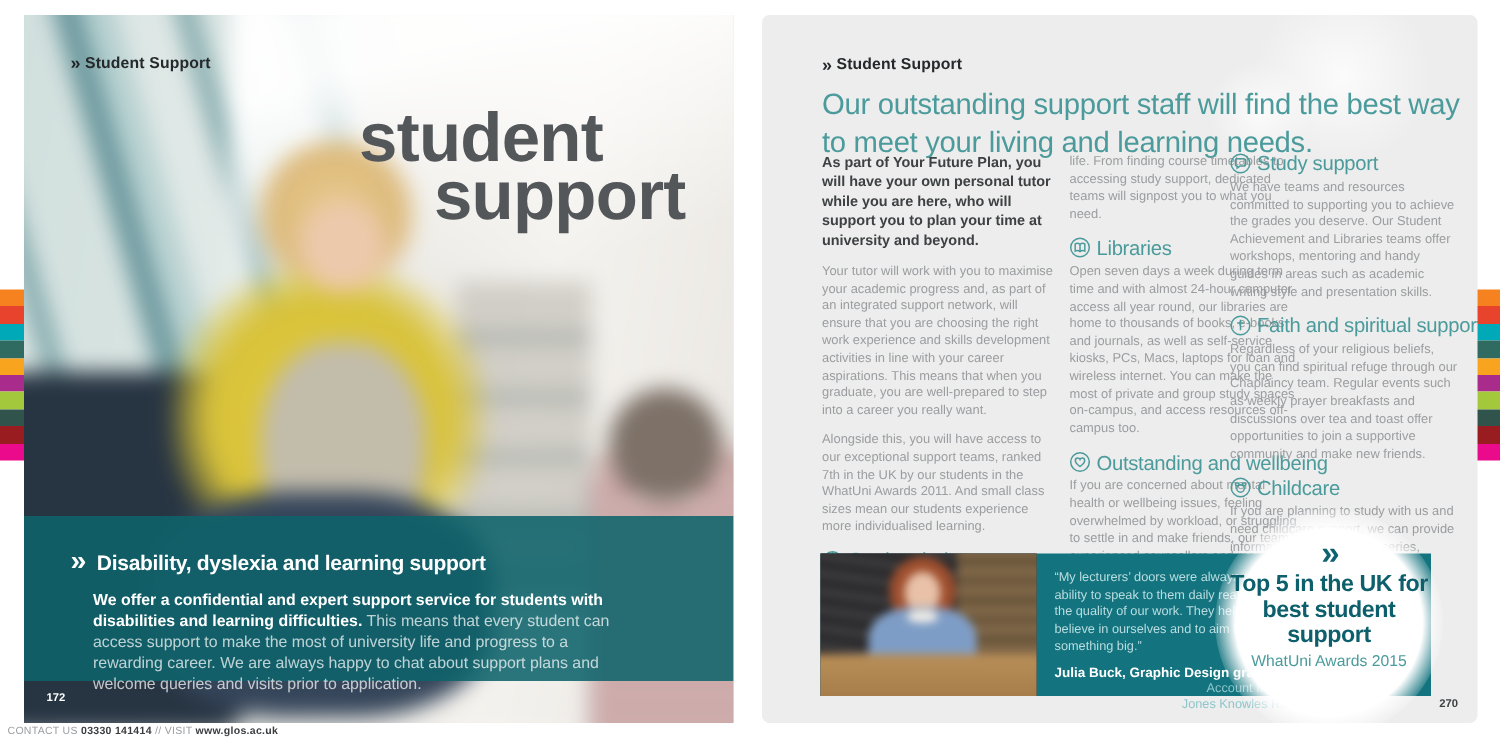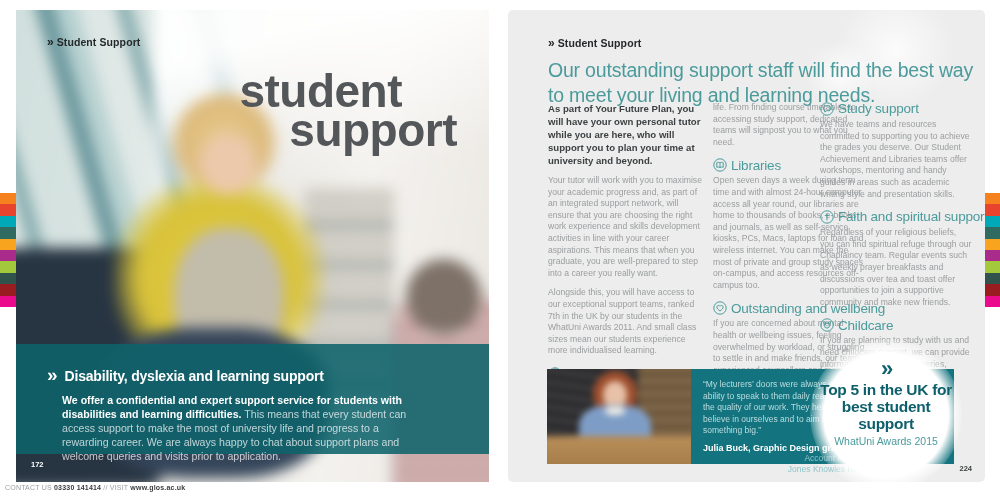--- a/index.html
+++ b/index.html
@@ -307,21 +307,21 @@
         <div class="qb-attr">Jones Knowles Richie</div>
       </div>
       <div class="badge-glow"></div>
       <div class="badge">
         <div class="chev">»</div>
         <div class="t">Top 5 in the UK for best student support</div>
         <div class="s">WhatUni Awards 2015</div>
       </div>
     </div>
 
-    <div class="pagenum-right">224</div>
+    <div class="pagenum-right">270</div>
   </div>
 
   <div class="footer">
     <span>CONTACT US</span>
     <b>03330 141414</b>
     <span>//</span>
     <span>VISIT</span>
     <b>www.glos.ac.uk</b>
   </div>
 

